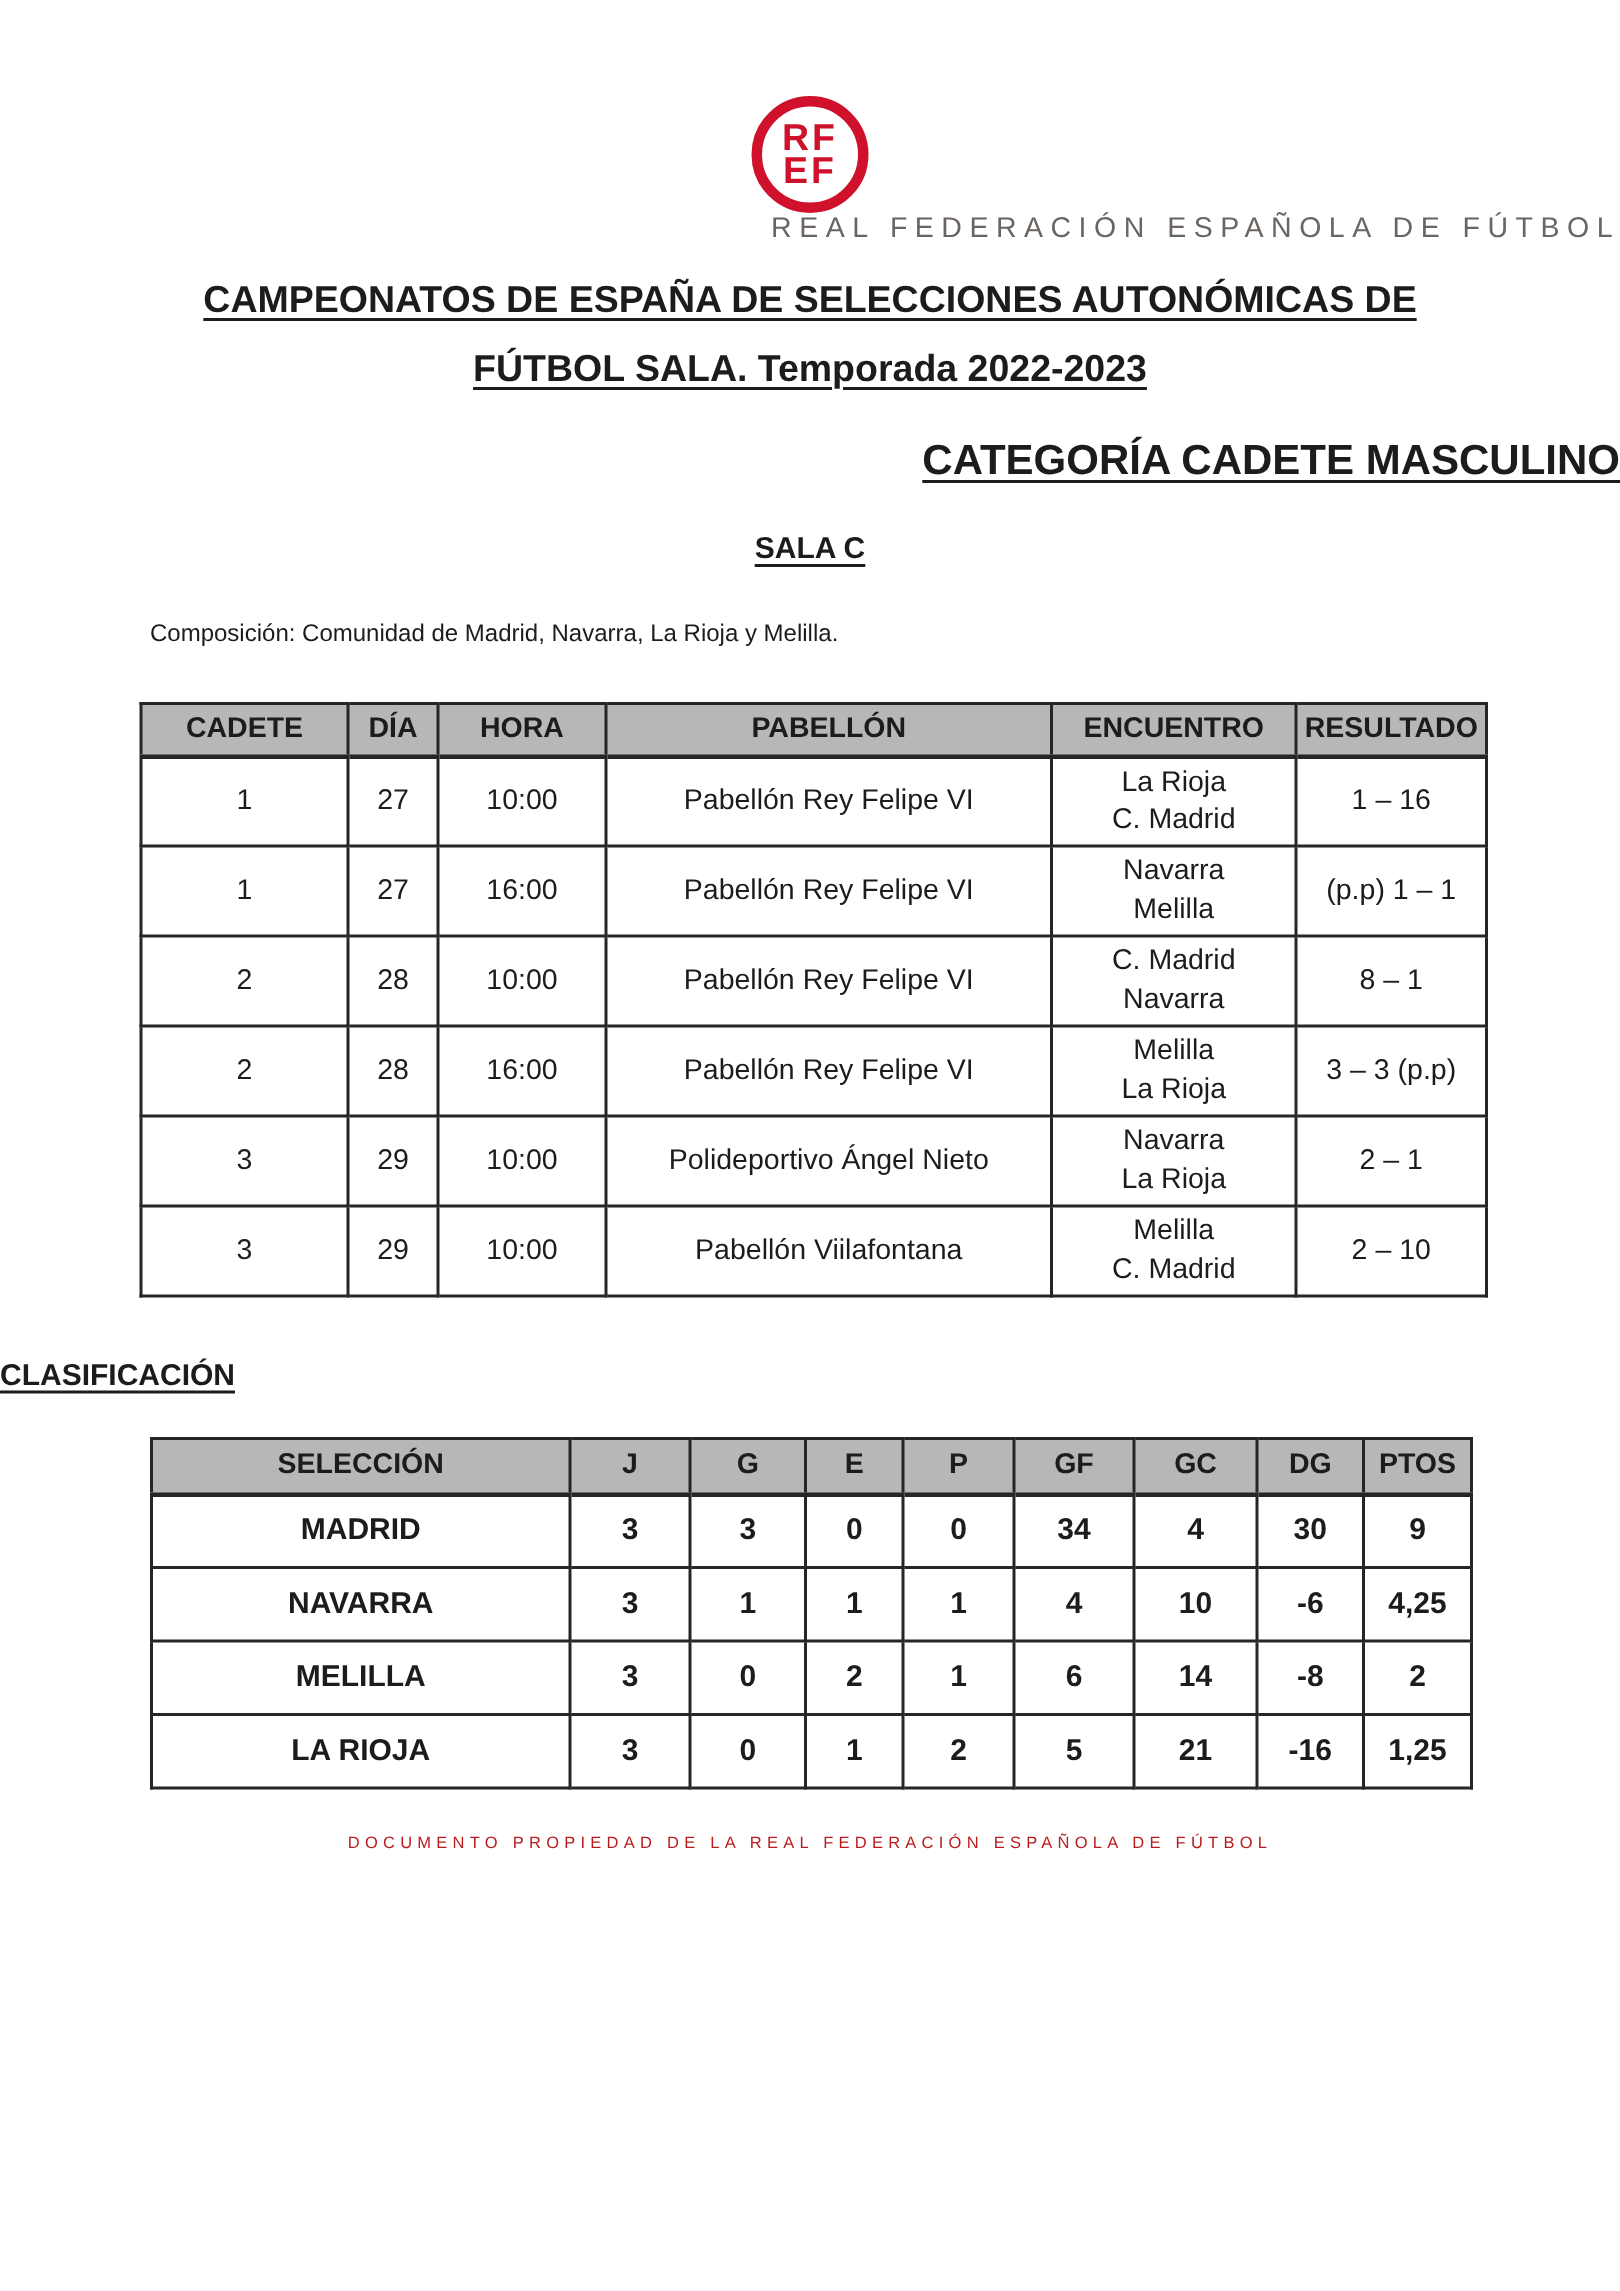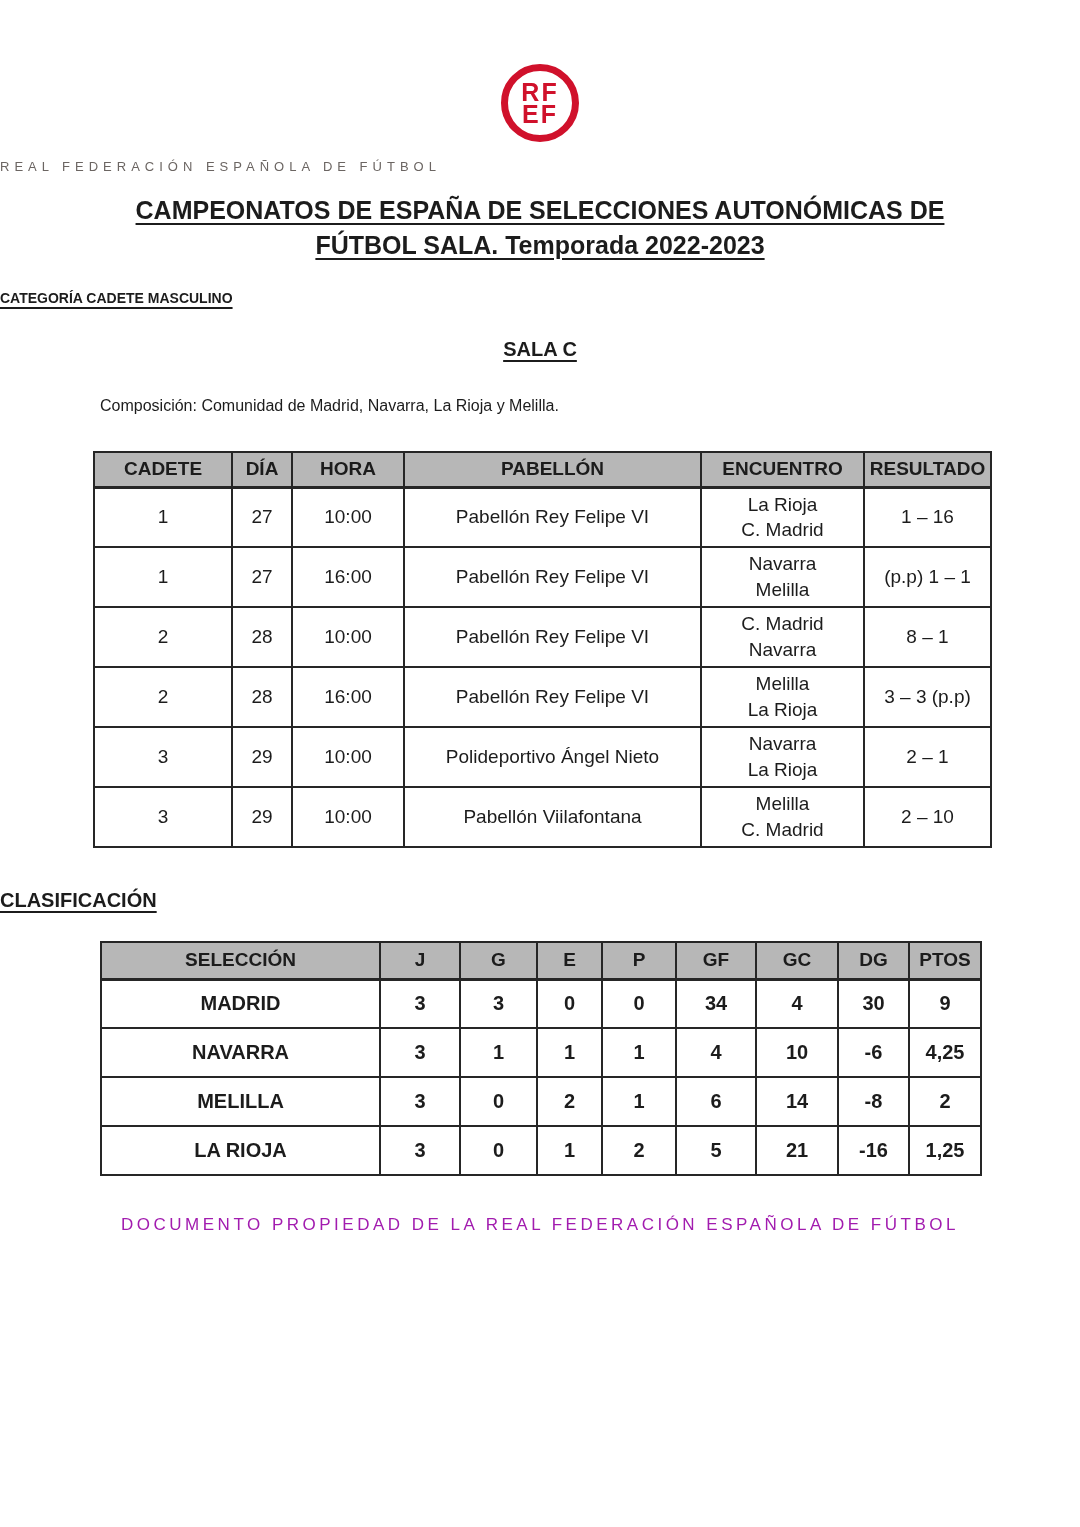--- a/index.html
+++ b/index.html
@@ -30,43 +30,44 @@
     align-items:center;justify-content:center;
   }
   .logo .mono{
     color:var(--red);
     font-weight:800;
     font-size:25px;
     line-height:0.9;
     letter-spacing:2px;
   }
   .org{
-    margin-top:17px;
-    text-align:left;
-    font-size:13px;
+    margin-top:0;
+    text-align:right;
+    font-size:19px;
     letter-spacing:5px;
     color:var(--muted);
   }
   
   .title{
     margin-top:19px;
     text-align:center;
     font-size:25px;
     font-weight:700;
     line-height:1.4;
   }
   .u{
     text-decoration:underline;
     text-decoration-thickness:2px;
     text-underline-offset:4px;
+    margin-top:11px;
   }
   .category{
     margin-top:27px;
-    text-align:left;
-    font-size:14px;
+    text-align:right;
+    font-size:28px;
     font-weight:700;
   }
   .group{
     margin-top:32px;
     text-align:center;
     font-size:20px;
     font-weight:700;
   }
   .composition{
     margin:36px 0 0 100px;
@@ -106,23 +107,23 @@
     font-size:20px;
     font-weight:700;
     height:49px;
     padding:2px 0;
   }
   
   .footer{
     position:absolute;
     left:0;right:0;bottom:52px;
     text-align:center;
-    font-size:17px;
+    font-size:11px;
     letter-spacing:3.5px;
-    color:#a21caf;
+    color:#b91c1c;
   }
 </style>
 </head>
 <body>
 
 <div class="page">
 
   <div class="logo">
     <span class="mono">RF</span>
     <span class="mono">EF</span>

